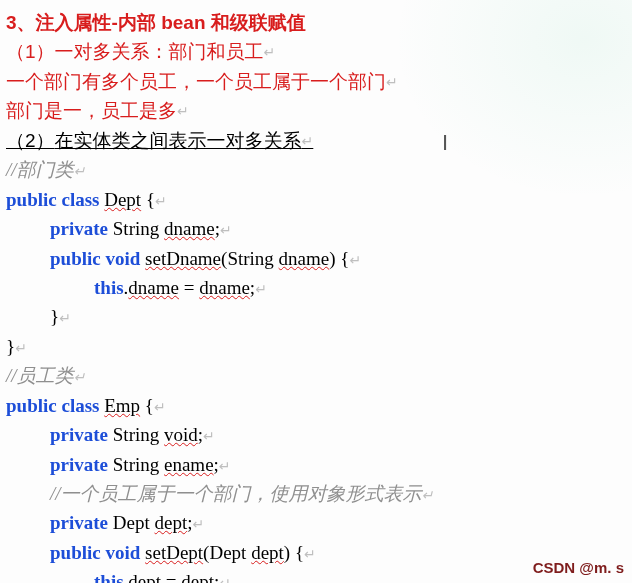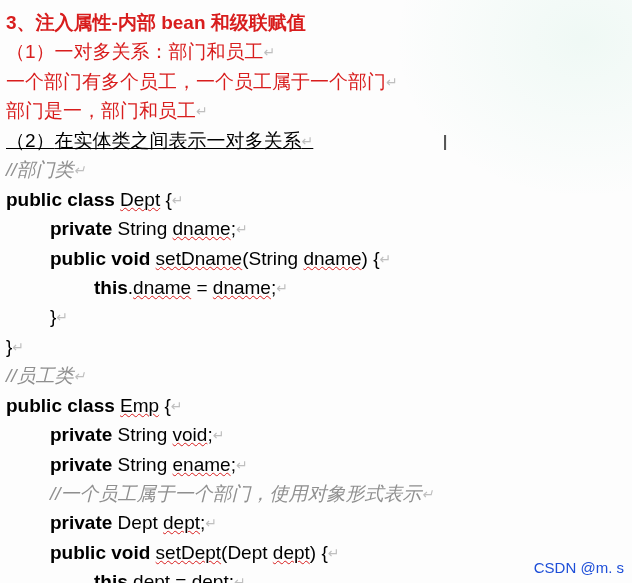--- a/index.html
+++ b/index.html
@@ -26,26 +26,26 @@
     .red-text {
       color: #d81d1d;
       font-size: 19px;
     }
     .black-text {
       color: #000;
       font-size: 19px;
       text-decoration: underline;
     }
     .code-line {
-      font-family: Liberation Sans, sans-serif;
+      font-family: Liberation Serif, serif;
       font-size: 19px;
       white-space: pre;
       color: #000;
     }
-    .kw { color: #000000; font-weight: bold; }
+    .kw { color: #1d4ed8; font-weight: bold; }
     .comment { color: #8f8f8f; font-style: italic; }
     .underl {
       text-decoration: underline;
       text-decoration-style: wavy;
       text-decoration-color: #d81d1d;
       text-decoration-thickness: 1px;
     }
     .para-mark {
       color: #bfbfbf;
       font-size: 14px;
@@ -55,23 +55,24 @@
       position: absolute;
       right: 184px;
       top: 126px;
       font-size: 22px;
       color: #555;
     }
     .watermark {
       position: absolute;
       right: 8px;
       bottom: 4px;
-      color: #1d4ed8;
+      color: #7f1d1d;
       font-size: 15px;
       font-family: Arial, sans-serif;
+      font-weight: bold;
     }
     .indent1 { padding-left: 44px; }
     .indent2 { padding-left: 88px; }
     .bg-smudge {
       position: absolute;
       right: 0;
       top: 0;
       width: 240px;
       height: 200px;
       background: radial-gradient(ellipse at 80% 20%, rgba(80,200,150,0.08), transparent 70%);
@@ -87,21 +88,21 @@
 
 <div class="red-text">
   <span>（1）一对多关系：部门和员工</span><span class="para-mark">↵</span>
 </div>
 
 <div class="red-text">
   <span>一个部门有多个员工，一个员工属于一个部门</span><span class="para-mark">↵</span>
 </div>
 
 <div class="red-text">
-  <span>部门是一，部门和员工</span><span class="para-mark">↵</span>
+  <span>部门是一，员工是多</span><span class="para-mark">↵</span>
 </div>
 
 <div class="black-text">
   <span>（2）</span><span>在实体类之间表示一对多关系</span><span class="para-mark">↵</span>
 </div>
 
 <div class="code-line comment"><span>//部门类</span><span class="para-mark">↵</span></div>
 
 <div class="code-line"><span class="kw">public</span><span> </span><span class="kw">class</span><span> </span><span class="underl">Dept</span><span> </span><span>{</span><span class="para-mark">↵</span></div>
 

